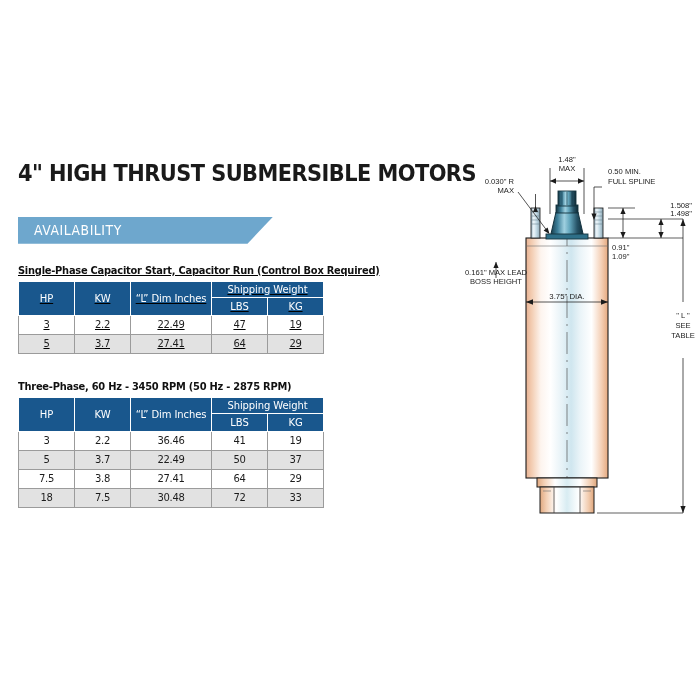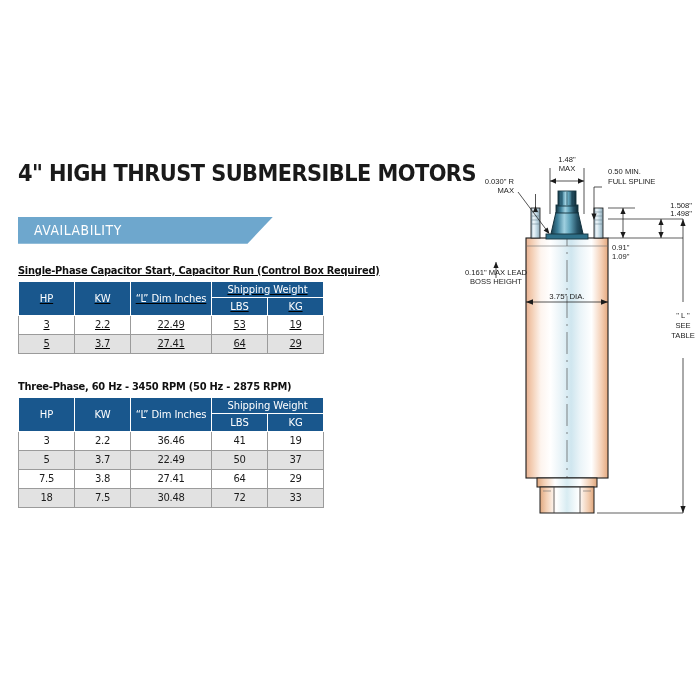--- a/index.html
+++ b/index.html
@@ -152,21 +152,21 @@
             <tr>
               <th class="sub">LBS</th>
               <th class="sub">KG</th>
             </tr>
           </thead>
           <tbody>
             <tr>
               <td>3</td>
               <td>2.2</td>
               <td>22.49</td>
-              <td>53</td>
+              <td>47</td>
               <td>19</td>
             </tr>
             <tr>
               <td>5</td>
               <td>3.7</td>
               <td>27.41</td>
               <td>64</td>
               <td>29</td>
             </tr>
           </tbody>

